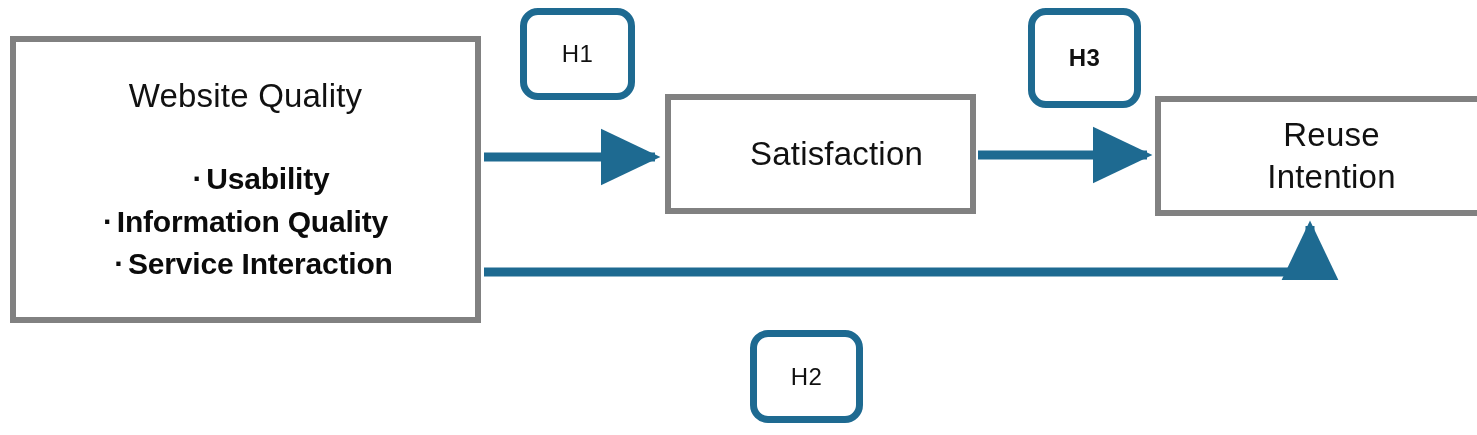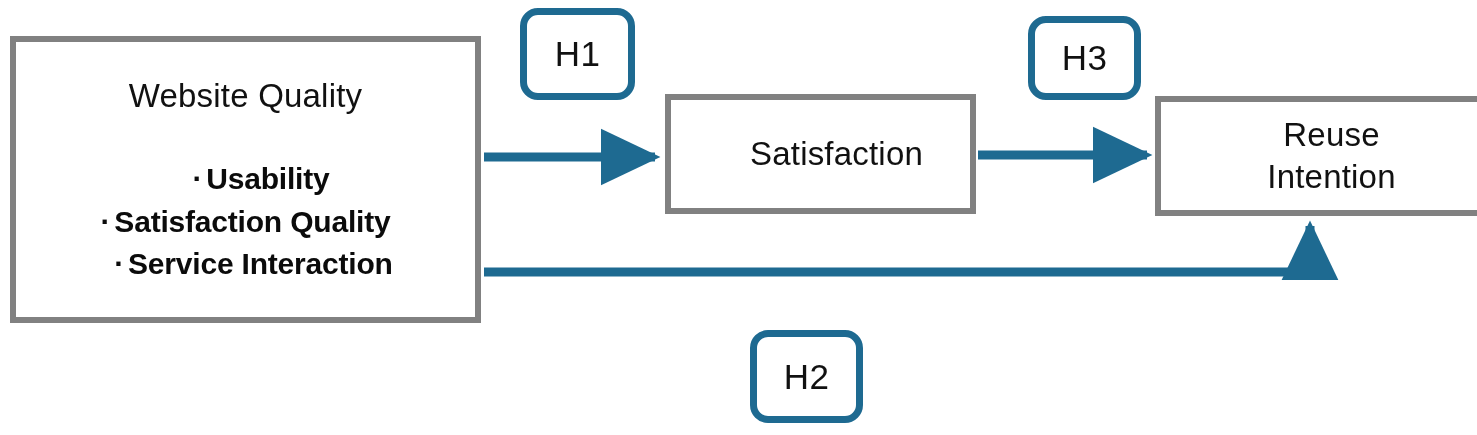--- a/index.html
+++ b/index.html
@@ -97,27 +97,27 @@
   
   .hypothesis-badge {
     position: absolute;
     box-sizing: border-box;
     background: #ffffff;
     border: 7px solid #1E6A91;
     border-radius: 18px;
     display: flex;
     align-items: center;
     justify-content: center;
-    font-size: 35px;
+    font-size: 24px;
     font-weight: 400;
     color: #111111;
     letter-spacing: 0.5px;
   }
   #badge-h1 { left: 520px; top: 8px;   width: 115px; height: 92px; }
-  #badge-h3 { left: 1028px; top: 16px;  width: 113px; height: 84px; }
+  #badge-h3 { left: 1028px; top: 8px;  width: 113px; height: 100px; font-weight: bold; }
   #badge-h2 { left: 750px; top: 330px; width: 113px; height: 93px; }
 
   
   #connectors {
     position: absolute;
     left: 0;
     top: 0;
     width: 1477px;
     height: 435px;
     pointer-events: none;
@@ -128,21 +128,21 @@
 
 <div id="diagram-root">
 
   <div class="construct-box" id="box-website-quality">
     <div class="box-title">Website Quality</div>
     <ul class="dimension-list">
       <li class="dimension-item d0">
         <span class="bullet">·</span><span>Usability</span>
       </li>
       <li class="dimension-item d1">
-        <span class="bullet">·</span><span>Satisfaction Quality</span>
+        <span class="bullet">·</span><span>Information Quality</span>
       </li>
       <li class="dimension-item d2">
         <span class="bullet">·</span><span>Service Interaction</span>
       </li>
     </ul>
   </div>
 
   <div class="construct-box" id="box-satisfaction">
     <div class="box-title">Satisfaction</div>
   </div>

